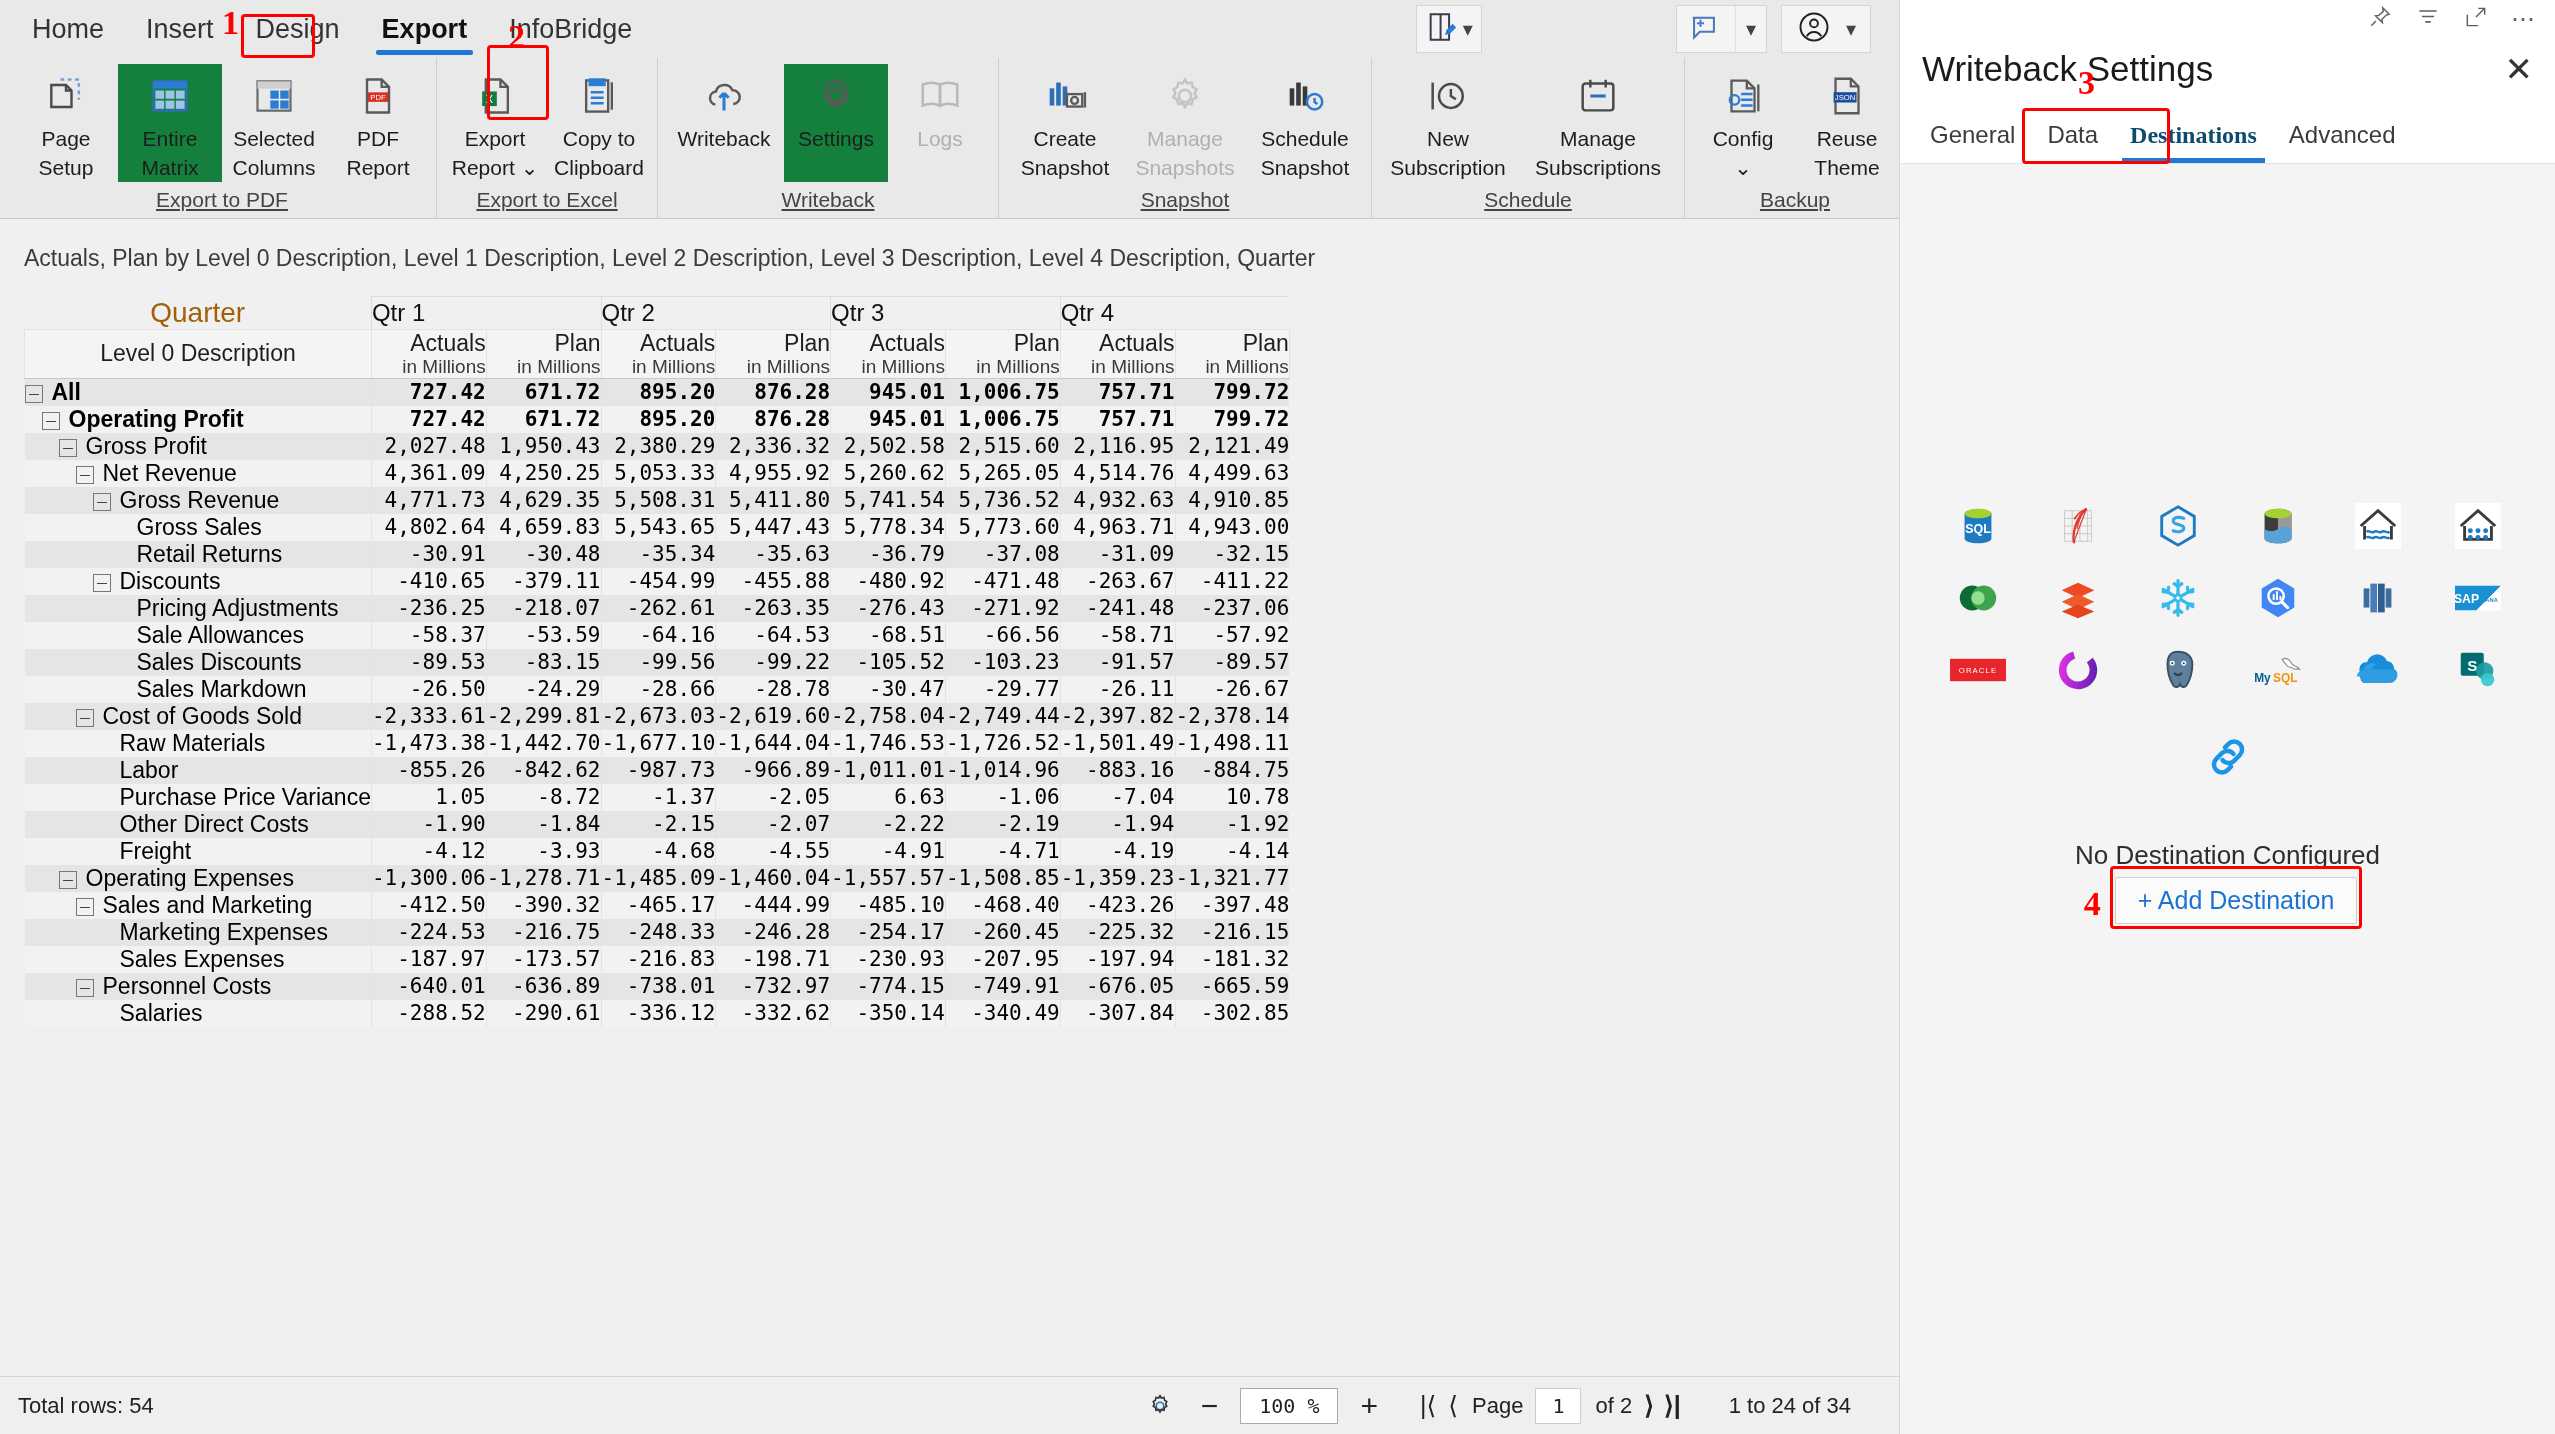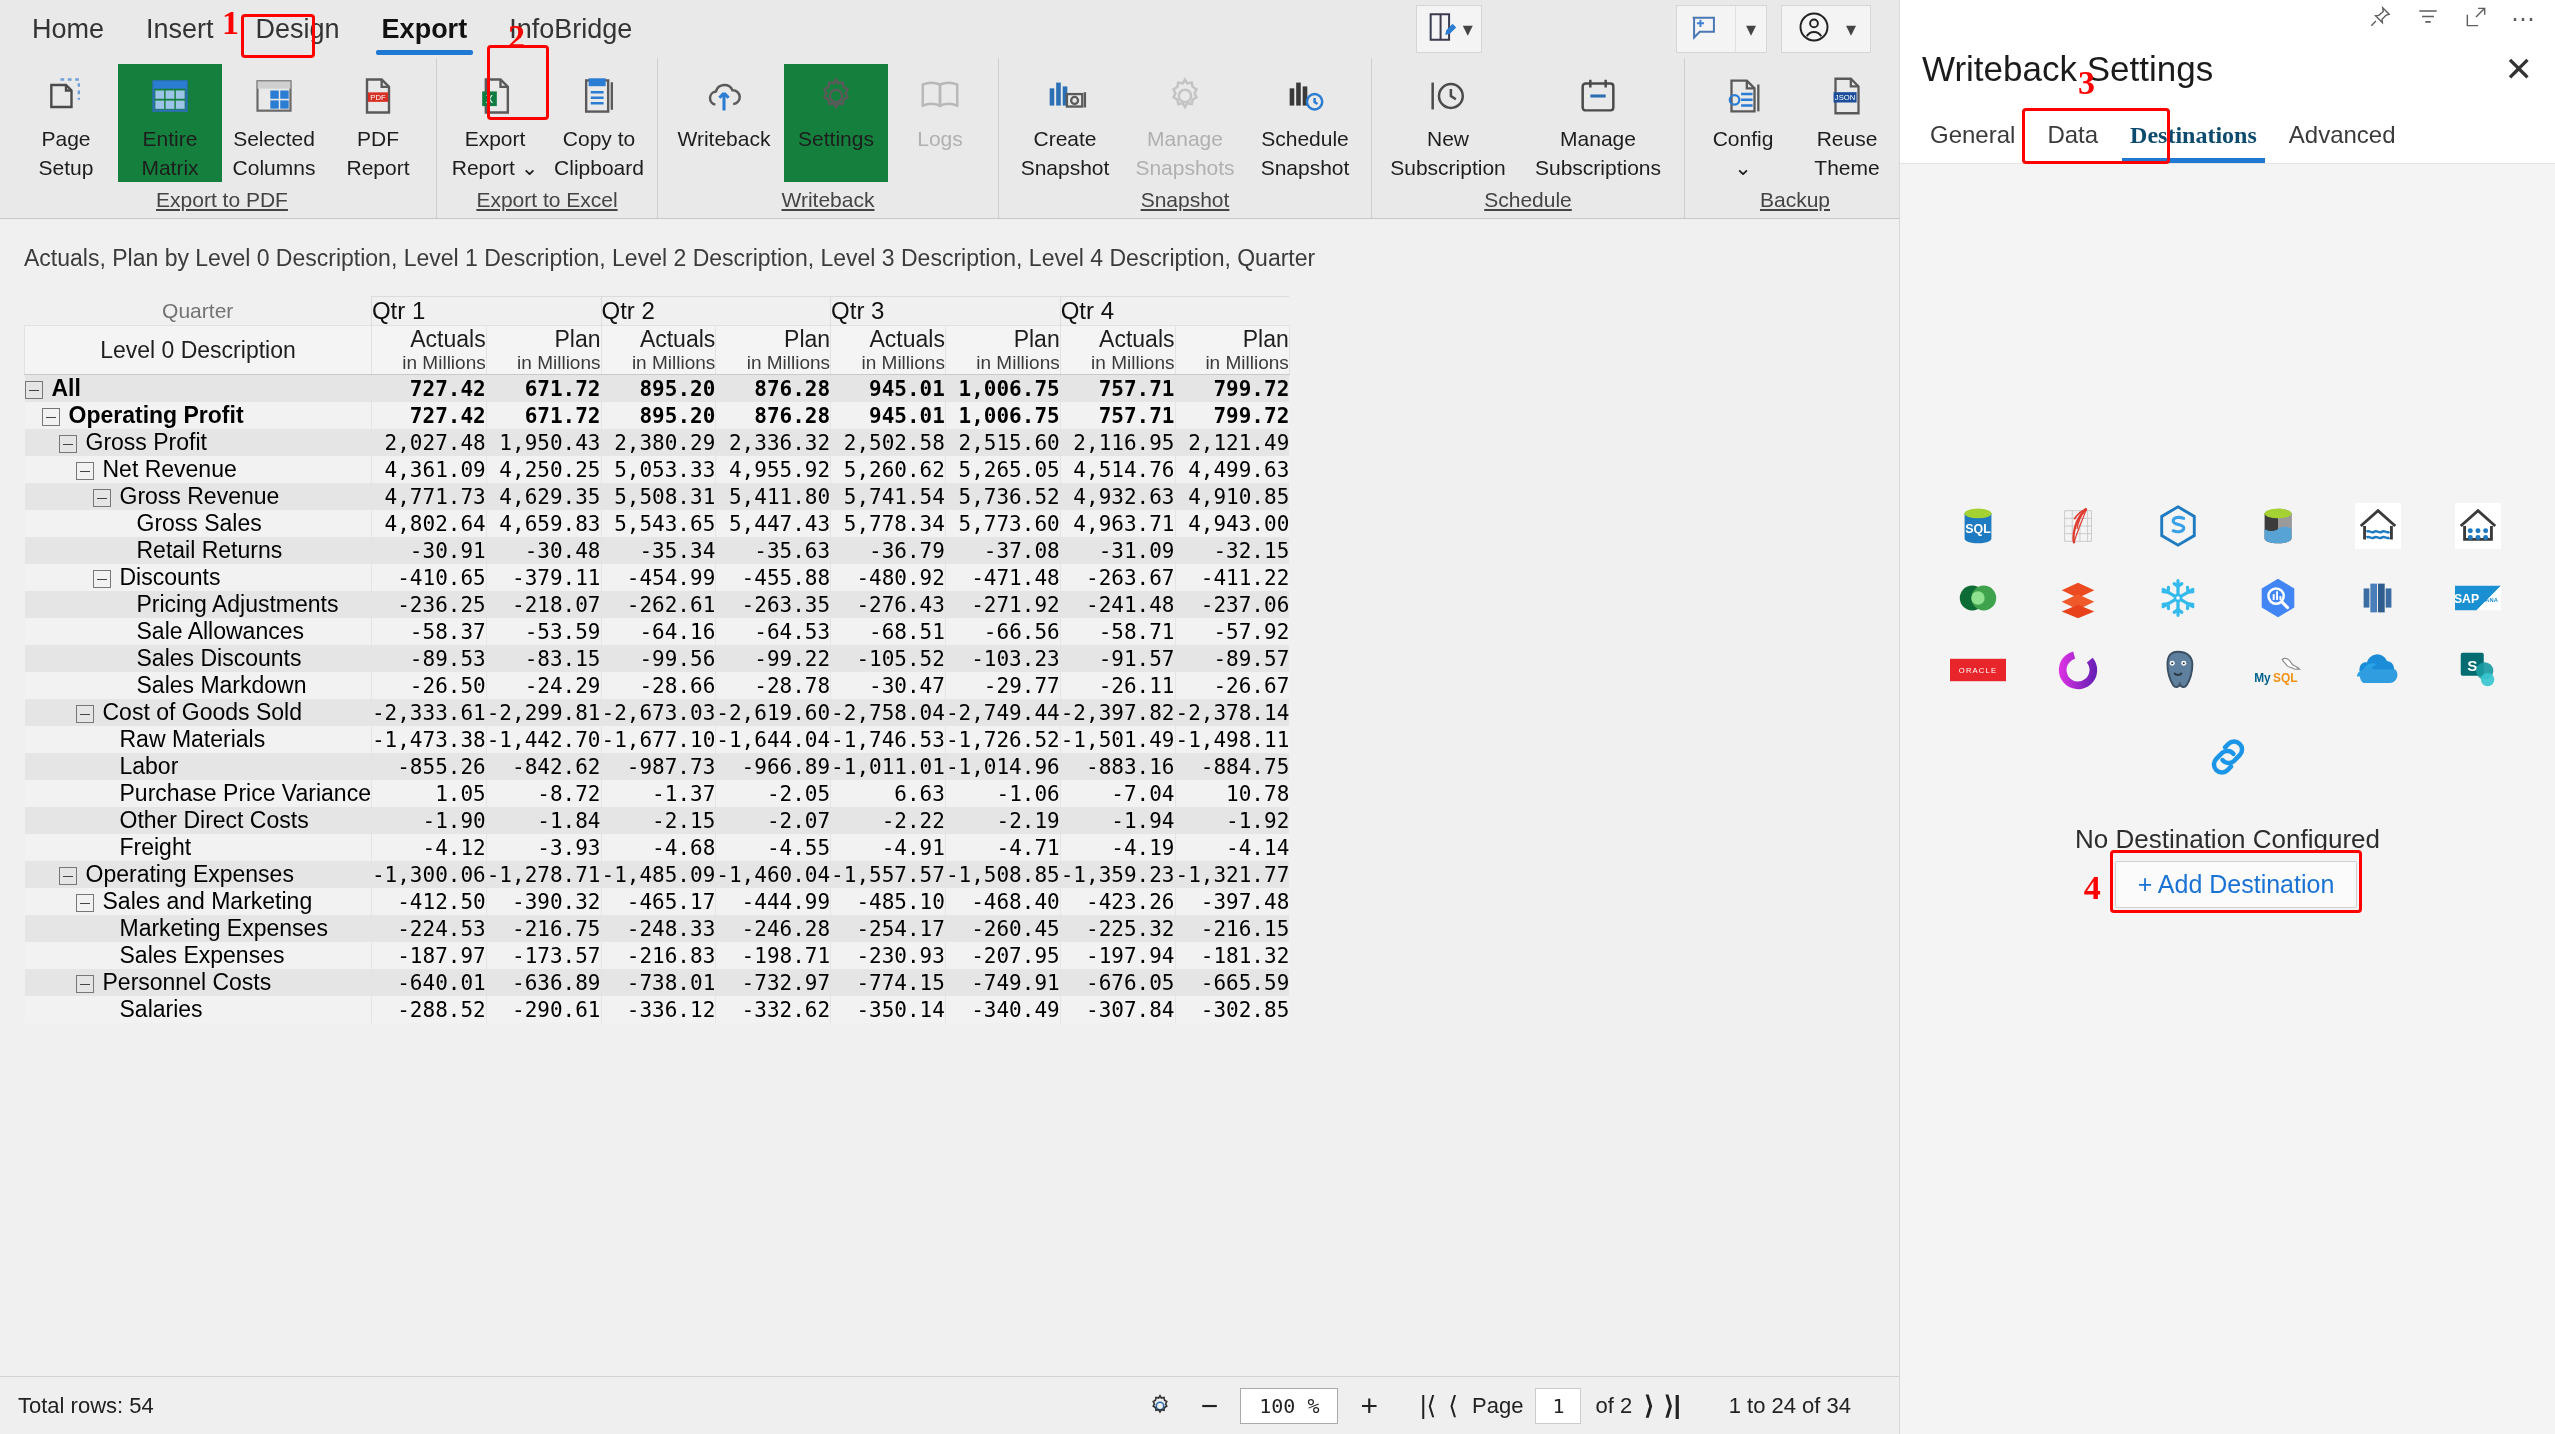--- a/index.html
+++ b/index.html
@@ -65,21 +65,21 @@
   #report { flex:1; background:#f0f0f0; padding:0 0 0 0; position:relative; overflow:hidden; }
   .rep-sub { font-size:23px; color:#3b3b3b; padding:26px 0 24px 24px; }
 
   table.mx { border-collapse:collapse; margin-left:24px; font-size:23px; }
   table.mx td, table.mx th { padding:0; font-weight:normal; }
   .qgrp {
     font-weight:bold; font-size:24px; color:#111; text-align:left;
     padding:10px 0 10px 12px; border-left:1px solid #dcdcdc; border-top:1px solid #dcdcdc;
     background:#f0f0f0;
   }
-  .hlabel { font-weight:bold; font-size:21px; color:#737373; padding:10px 0 10px 4px; background:#f0f0f0;}
+  .hlabel { font-weight:bold; font-size:28px; color:#a16207; padding:10px 0 10px 4px; background:#f0f0f0;}
   .subhead {
     background:#f4f4f4; border:1px solid #e2e2e2; border-bottom:1px solid #c9c9c9;
     text-align:right; padding:8px 12px 8px 8px; vertical-align:bottom; line-height:1.15;
   }
   .subhead .m1 { font-size:23px; color:#1d1d1d; }
   .subhead .m2 { font-size:19px; color:#3a3a3a; }
   .subhead-left { background:#f4f4f4; border:1px solid #e2e2e2; border-bottom:1px solid #c9c9c9;
     padding:8px 12px; font-size:23px; color:#1d1d1d; vertical-align:middle; }
   .dcell { text-align:right; padding:6px 12px 6px 8px; font-family:"DejaVu Sans Mono", monospace; font-size:21px;
            border-left:1px solid #e4e4e4; white-space:nowrap;}
@@ -111,21 +111,21 @@
   .panel-close { margin-left:auto; font-size:34px; color:#333; cursor:pointer; line-height:1;}
   .panel-tabs { display:flex; align-items:flex-end; gap:0; padding:10px 14px 0 14px; border-bottom:1px solid #e3e3e3; height:64px;}
   .ptab { font-size:24px; color:#3b3b3b; padding:6px 16px 14px 16px; position:relative; cursor:pointer; white-space:nowrap;}
   .ptab.active { font-weight:bold; color:#0c4a6e;font-family:Liberation Serif, serif; }
   .ptab.active::after { content:""; position:absolute; left:8px; right:8px; bottom:0; height:5px; background:#1f78d1;}
   .panel-body { flex:1; background:#f4f4f4; position:relative; display:flex; flex-direction:column; align-items:center; }
 
   .logo-grid { display:grid; grid-template-columns:repeat(6,84px); gap:8px 16px; margin-top:330px; }
   .logo-cell { width:84px; height:64px; display:flex; align-items:center; justify-content:center; }
   .link-icon-wrap { margin-top:28px; display:flex; justify-content:center; width:100%;}
-  .empty-txt { font-size:26px; color:#2d2d2d; margin-top:36px; text-align:center; }
+  .empty-txt { font-size:26px; color:#2d2d2d; margin-top:52px; text-align:center; }
   .add-dest {
     margin-top:6px; border:1px solid #cfcfcf; background:#fbfbfb; color:#1a73d4;
     font-size:25px; padding:8px 22px; cursor:pointer; border-radius:2px;
   }
   .add-wrap { position:relative; display:flex; align-items:center; justify-content:center; }
 </style>
 </head>
 <body>
 
 <div id="app">

